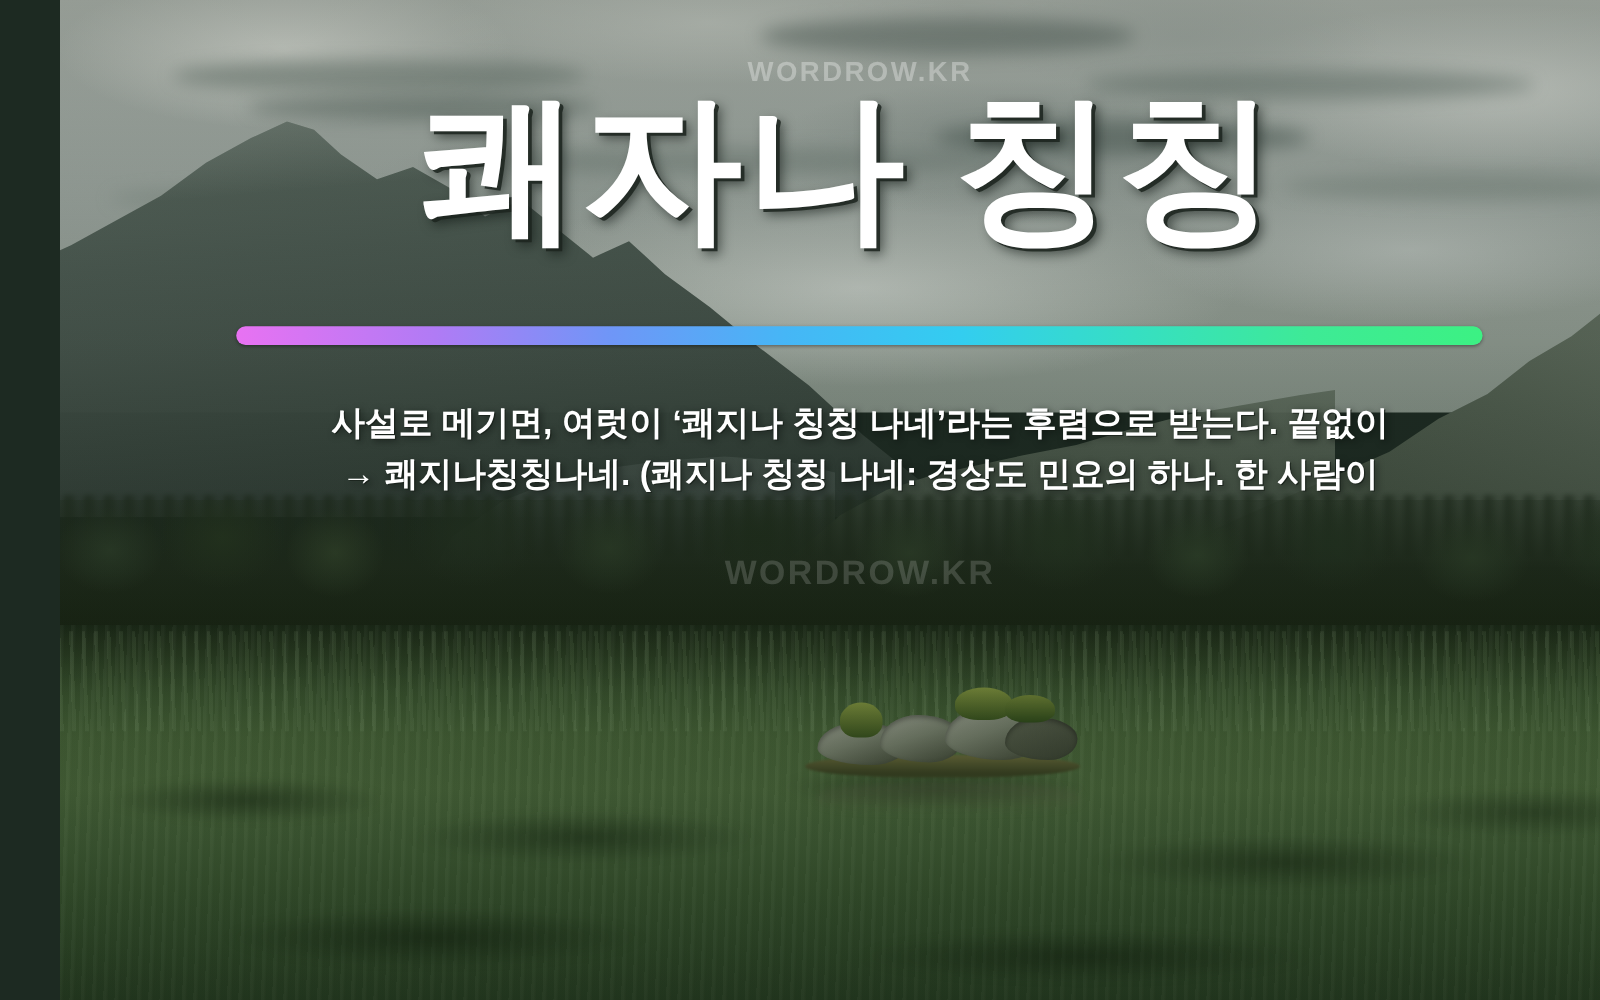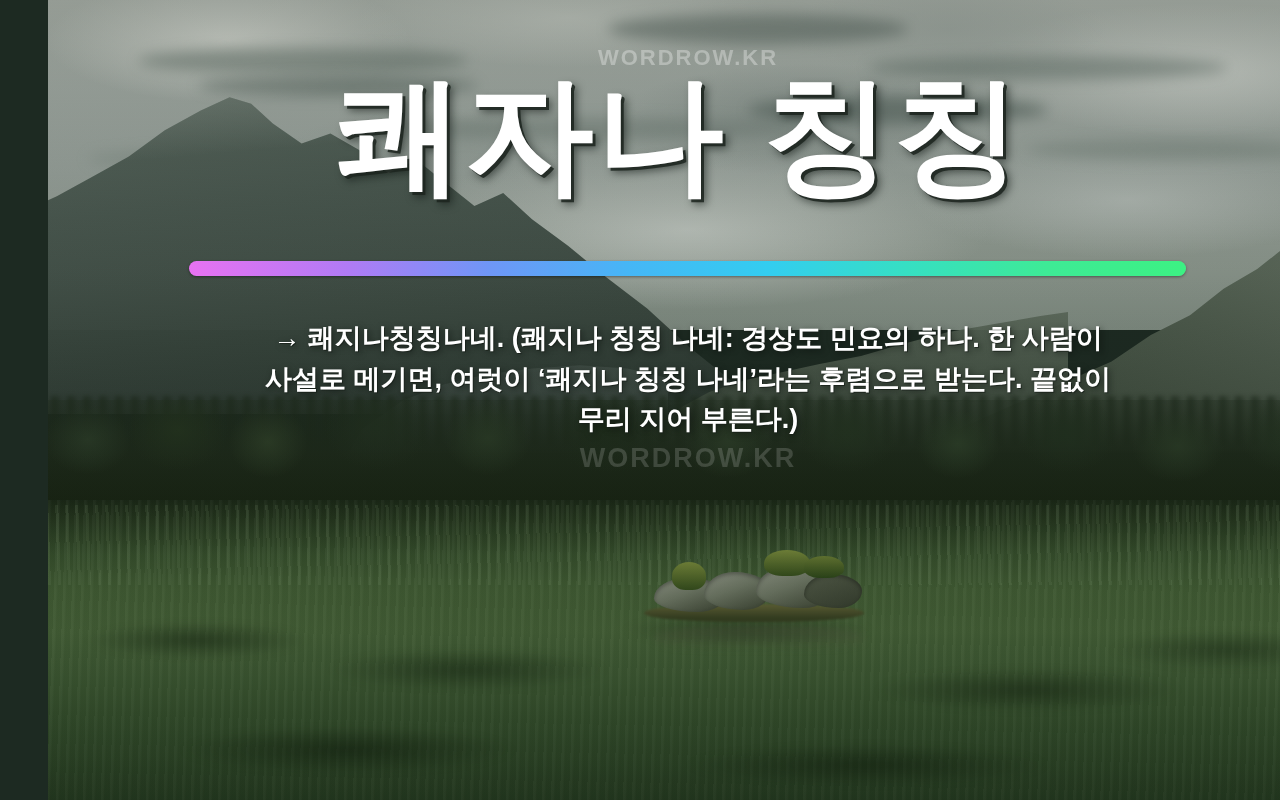--- a/index.html
+++ b/index.html
@@ -330,18 +330,17 @@
 
   <div class="watermark" id="wm-top">WORDROW.KR</div>
 
   <div class="watermark" id="wm-mid">WORDROW.KR</div>
 
   <h1 id="title">쾌자나 칭칭</h1>
 
   <div id="divider"></div>
 
   <div id="definition">
+    <span class="line">사설로 메기면, 여럿이 ‘쾌지나 칭칭 나네’라는 후렴으로 받는다. 끝없이</span>
     <span class="line">→ 쾌지나칭칭나네. (쾌지나 칭칭 나네: 경상도 민요의 하나. 한 사람이</span>
-    <span class="line">사설로 메기면, 여럿이 ‘쾌지나 칭칭 나네’라는 후렴으로 받는다. 끝없이</span>
-    <span class="line">무리 지어 부른다.)</span>
   </div>
 
 </div>
 
 </body></html>

